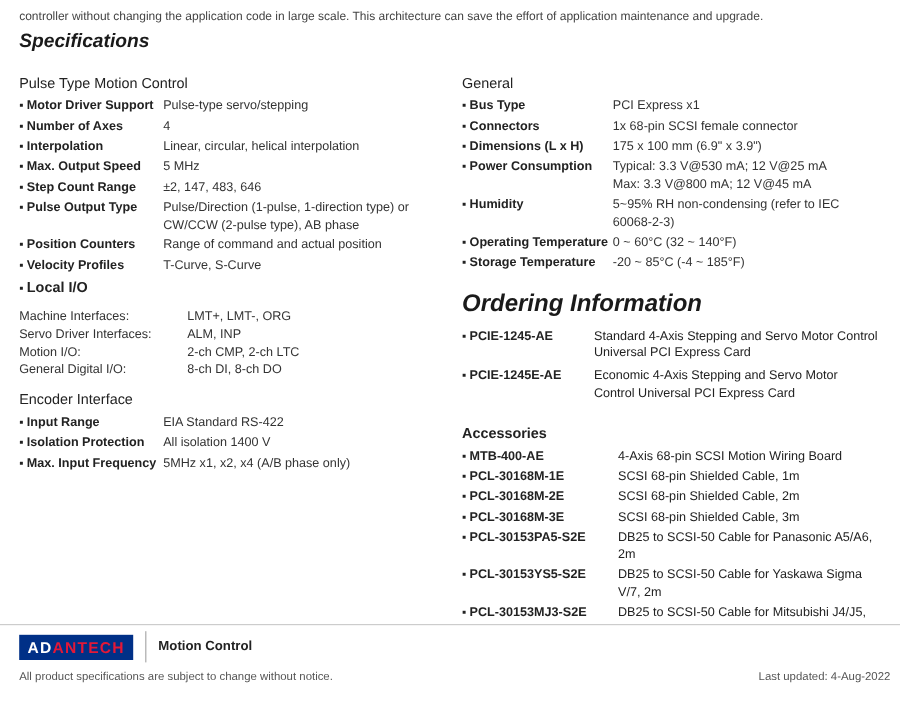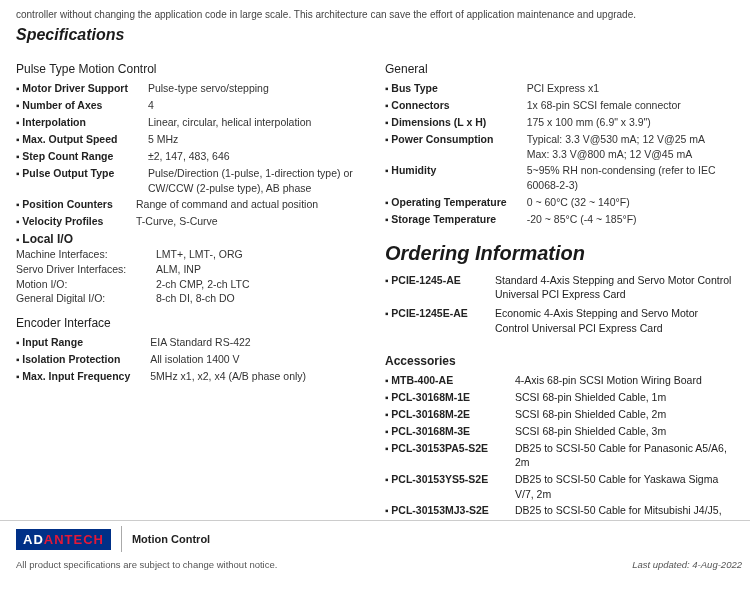--- a/index.html
+++ b/index.html
@@ -62,21 +62,21 @@
     .spec-table td {
       vertical-align: top;
       padding: 1px 0;
       font-size: 10.5px;
       line-height: 1.4;
     }
 
     .spec-table td.label {
       font-weight: bold;
       width: 120px;
-      padding-right: 20px;
+      padding-right: 4px;
       white-space: nowrap;
     }
 
     .spec-table td.label::before {
       content: "▪ ";
       font-size: 10px;
     }
 
     .spec-table td.value {
       color: #333;
@@ -91,21 +91,21 @@
       font-size: 12px;
     }
 
     .local-io-title::before {
       content: "▪ ";
       font-size: 10px;
     }
 
     .local-io-sub {
       padding-left: 0px;
-      margin-top: 1px;
+      margin-top: 11px;
     }
 
     .local-io-sub-row {
       display: flex;
       font-size: 10.5px;
       line-height: 1.4;
     }
 
     .local-io-sub-label {
       width: 140px;
@@ -385,15 +385,15 @@
 <div style="position:fixed;bottom:16px;left:0;width:750px;background:#fff;border-top:1px solid #ccc;">
   <div style="display:flex;align-items:center;padding:5px 16px;gap:0;">
     <div style="background:#003087;color:#fff;font-weight:bold;font-size:13px;padding:3px 7px;letter-spacing:1px;">
       <span>AD</span><span style="color:#e31837;">ANTECH</span>
     </div>
     <div style="width:1px;height:26px;background:#aaa;margin:0 10px;"></div>
     <div style="font-weight:bold;font-size:11px;color:#222;">Motion Control</div>
   </div>
   <div style="display:flex;justify-content:space-between;padding:2px 8px 5px 16px;">
     <span style="font-size:9.5px;color:#555;">All product specifications are subject to change without notice.</span>
-    <span style="font-size:9.5px;color:#555;font-style:italic;">Last updated: 4-Aug-2022</span>
+    <span style="font-size:9.5px;color:#555;">Last updated: 4-Aug-2022</span>
   </div>
 </div>
 
 </body></html>

